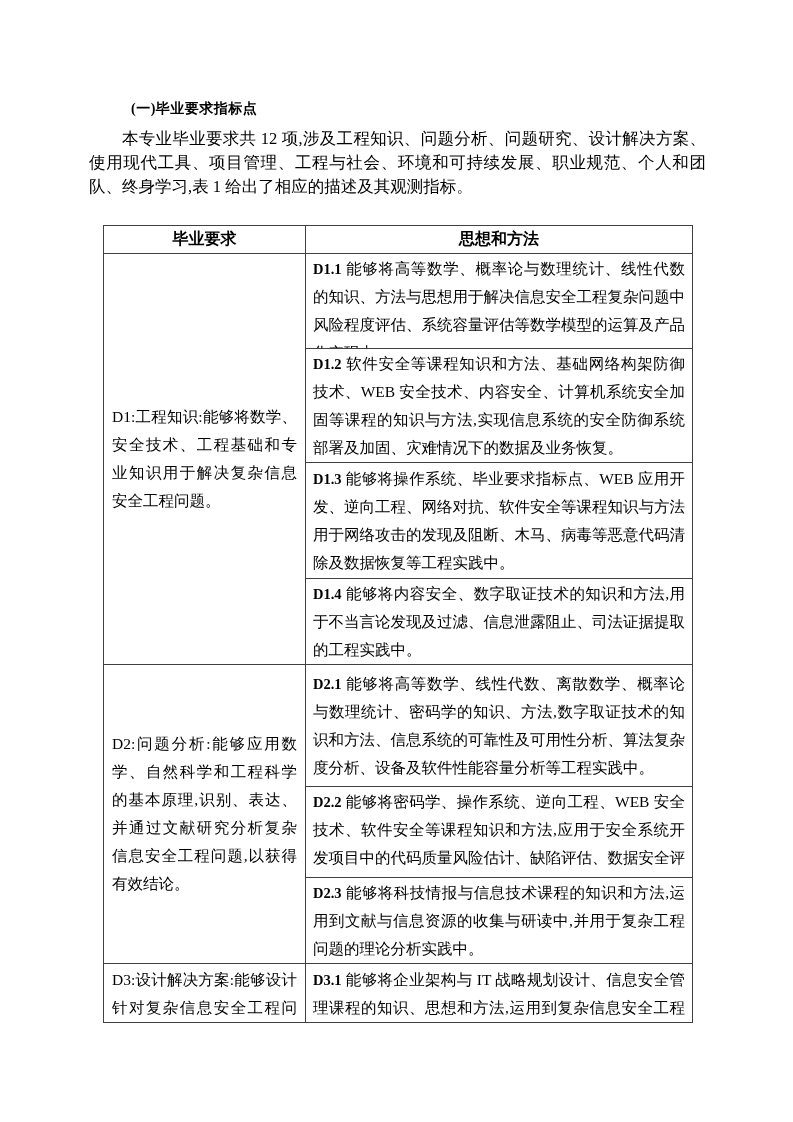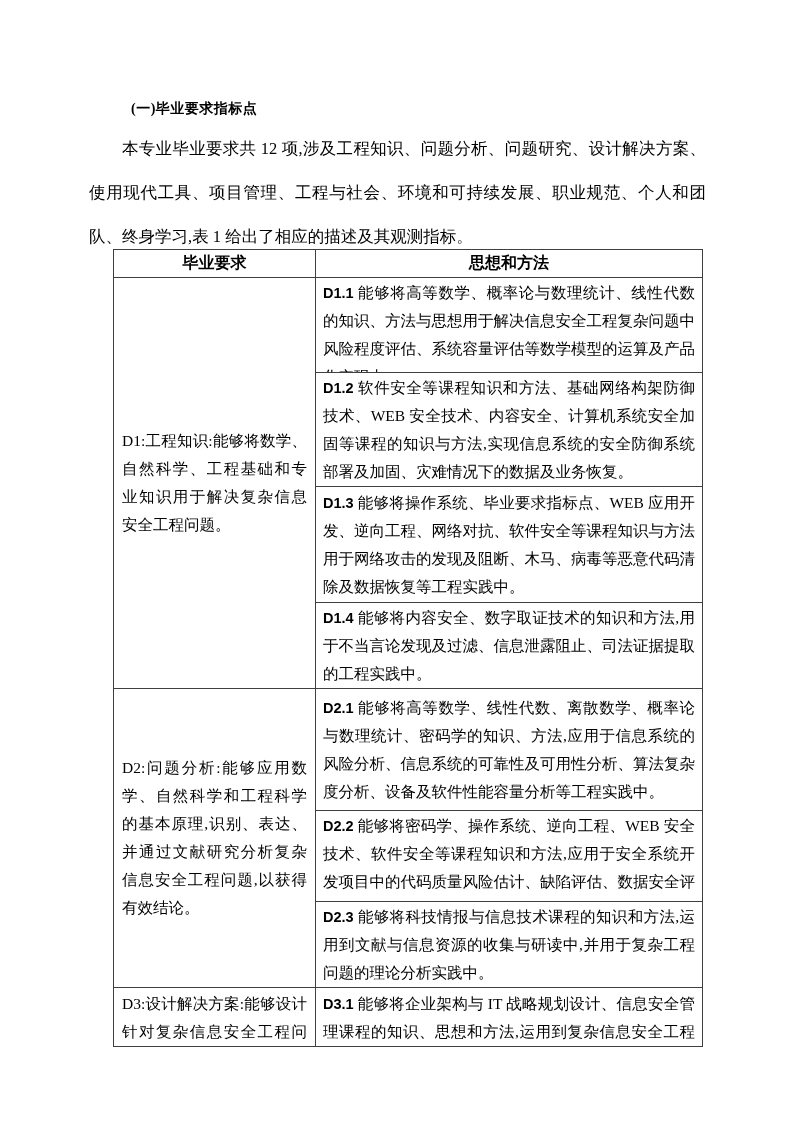--- a/index.html
+++ b/index.html
@@ -24,29 +24,28 @@
     font-weight: bold;
     letter-spacing: 0.5px;
     white-space: nowrap;
   }
   .intro-paragraph {
     position: absolute;
     left: 89px;
     top: 127px;
     width: 617px;
     font-size: 16.5px;
-    line-height: 44px;
+    line-height: 24px;
     text-align: justify;
     text-indent: 33px;
   }
   .table-wrap {
     position: absolute;
-    left: 113px;
+    left: 103px;
     top: 225px;
-    margin-top: 24px;
   }
   table.req-table {
     border-collapse: collapse;
     table-layout: fixed;
     width: 589px;
   }
   .req-table col.c-req { width: 202px; }
   .req-table col.c-ind { width: 387px; }
   .req-table th, .req-table td {
     border: 1px solid #404040;
@@ -63,21 +62,21 @@
   .req-table td {
     font-size: 15.5px;
     line-height: 28px;
     vertical-align: middle;
     text-align: justify;
     padding: 0 7px;
   }
   td.req-cell { padding: 0 8px; }
   .cellbox { overflow: hidden; }
   .ind-code {
-    font-family: Liberation Sans, sans-serif;
+    font-family: Liberation Serif, serif;
     font-weight: bold;
     font-size: 14.5px;
   }
   
   tr.r-D1-1 { height: 95px; }
   tr.r-D1-2 { height: 114px; }
   tr.r-D1-3 { height: 116px; }
   tr.r-D1-4 { height: 86px; }
   tr.r-D2-1 { height: 122px; }
   tr.r-D2-2 { height: 91px; }
@@ -113,21 +112,21 @@
       <thead>
         <tr class="r-head">
           <th>毕业要求</th>
           <th>思想和方法</th>
         </tr>
       </thead>
       <tbody>
 
       <tr class="r-D1-1">
             <td rowspan="4" class="req-cell">
-              <div class="cellbox">D1:工程知识:能够将数学、自然科学、工程基础和专业知识用于解决复杂信息安全工程问题。</div>
+              <div class="cellbox">D1:工程知识:能够将数学、安全技术、工程基础和专业知识用于解决复杂信息安全工程问题。</div>
             </td>
             <td class="ind-cell">
               <div class="cellbox"><span class="ind-code">D1.1</span><span class="ind-text"> 能够将高等数学、概率论与数理统计、线性代数的知识、方法与思想用于解决信息安全工程复杂问题中风险程度评估、系统容量评估等数学模型的运算及产品化实现中。</span></div>
             </td>
           </tr>
           <tr class="r-D1-2">
             <td class="ind-cell">
               <div class="cellbox"><span class="ind-code">D1.2</span><span class="ind-text"> 软件安全等课程知识和方法、基础网络构架防御技术、WEB 安全技术、内容安全、计算机系统安全加固等课程的知识与方法,实现信息系统的安全防御系统部署及加固、灾难情况下的数据及业务恢复。</span></div>
             </td>
           </tr>
@@ -139,21 +138,21 @@
           <tr class="r-D1-4">
             <td class="ind-cell">
               <div class="cellbox"><span class="ind-code">D1.4</span><span class="ind-text"> 能够将内容安全、数字取证技术的知识和方法,用于不当言论发现及过滤、信息泄露阻止、司法证据提取的工程实践中。</span></div>
             </td>
           </tr>
           <tr class="r-D2-1">
             <td rowspan="3" class="req-cell">
               <div class="cellbox">D2:问题分析:能够应用数学、自然科学和工程科学的基本原理,识别、表达、并通过文献研究分析复杂信息安全工程问题,以获得有效结论。</div>
             </td>
             <td class="ind-cell">
-              <div class="cellbox"><span class="ind-code">D2.1</span><span class="ind-text"> 能够将高等数学、线性代数、离散数学、概率论与数理统计、密码学的知识、方法,应用于信息系统的风险分析、信息系统的可靠性及可用性分析、算法复杂度分析、设备及软件性能容量分析等工程实践中。</span></div>
+              <div class="cellbox"><span class="ind-code">D2.1</span><span class="ind-text"> 能够将高等数学、线性代数、离散数学、概率论与数理统计、密码学的知识、方法,数字取证技术的知识和方法、信息系统的可靠性及可用性分析、算法复杂度分析、设备及软件性能容量分析等工程实践中。</span></div>
             </td>
           </tr>
           <tr class="r-D2-2">
             <td class="ind-cell">
               <div class="cellbox"><span class="ind-code">D2.2</span><span class="ind-text"> 能够将密码学、操作系统、逆向工程、WEB 安全技术、软件安全等课程知识和方法,应用于安全系统开发项目中的代码质量风险估计、缺陷评估、数据安全评估等工程实践中。</span></div>
             </td>
           </tr>
           <tr class="r-D2-3">
             <td class="ind-cell">
               <div class="cellbox"><span class="ind-code">D2.3</span><span class="ind-text"> 能够将科技情报与信息技术课程的知识和方法,运用到文献与信息资源的收集与研读中,并用于复杂工程问题的理论分析实践中。</span></div>

